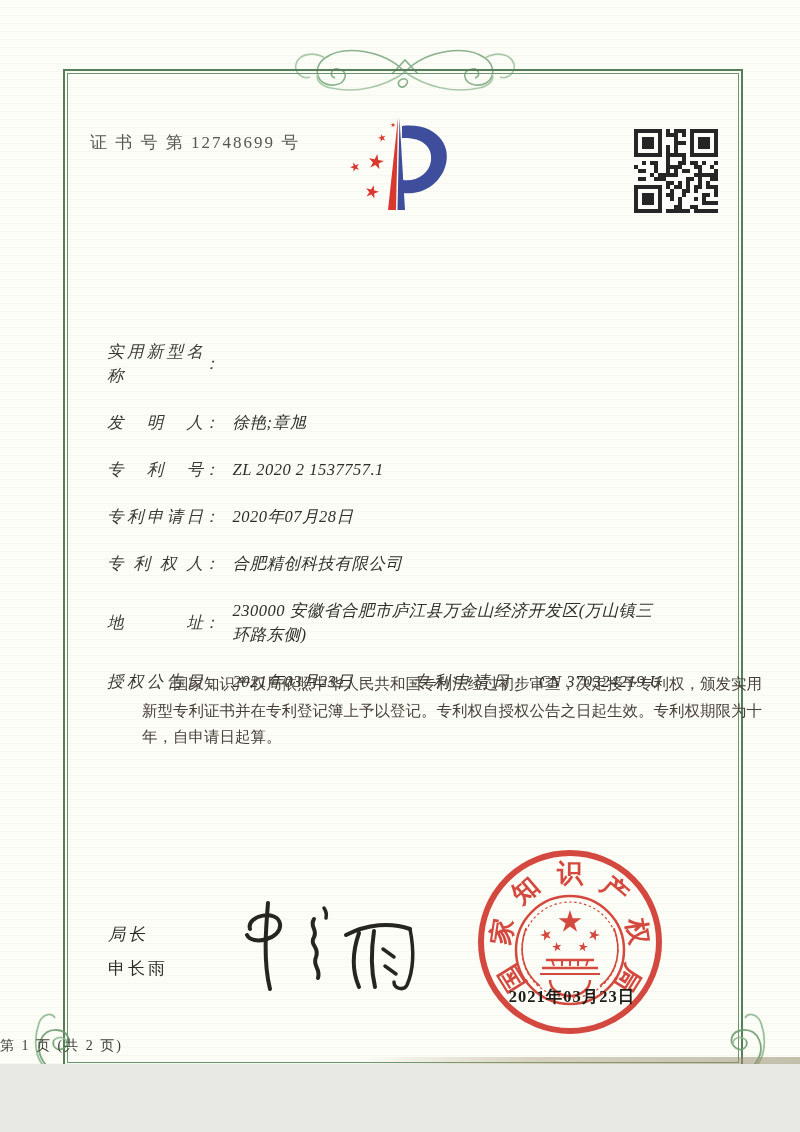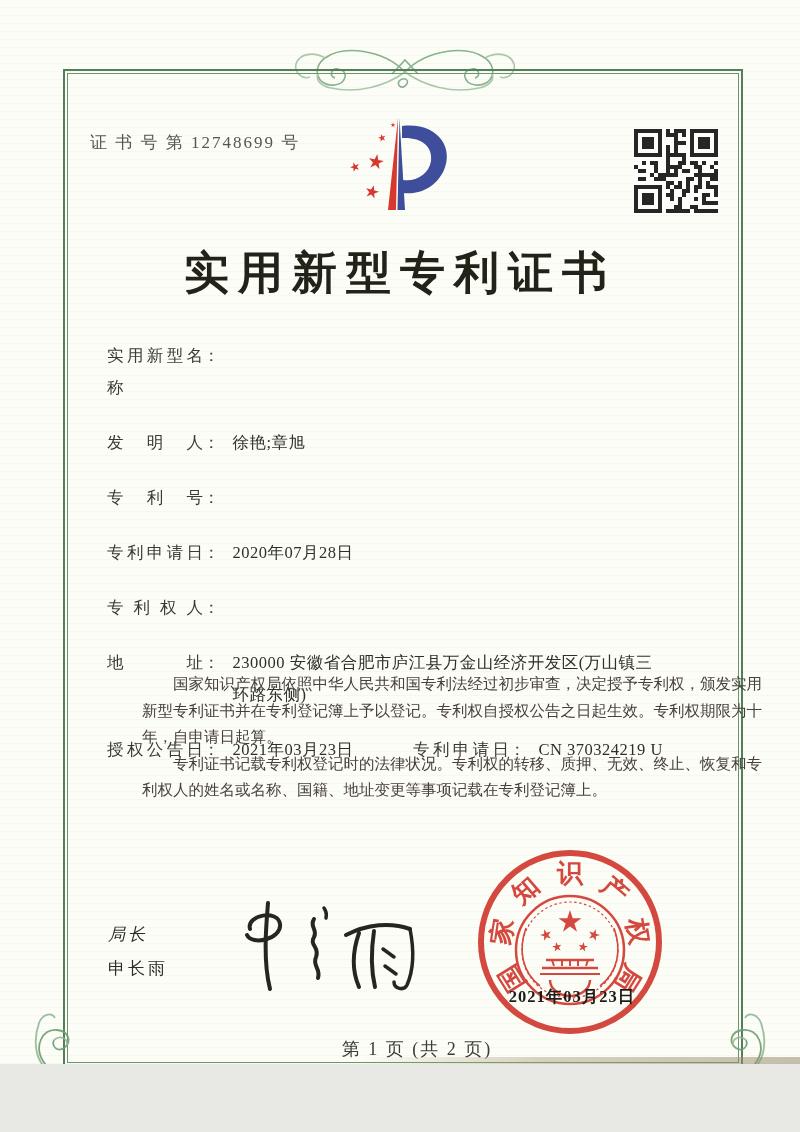--- a/index.html
+++ b/index.html
@@ -11,36 +11,36 @@
     font-family:"Liberation Serif","DejaVu Serif",serif;
     color:#33332d;
   }
   .frame{position:absolute;left:63px;top:69px;width:676px;height:994px;border:2px solid #557e58;}
   .frame::after{content:"";position:absolute;inset:2px;border:1px solid #6b9470;}
   .cert-number{position:absolute;left:90px;top:131px;font-size:17px;letter-spacing:2px;color:#55564e;}
   .logo{position:absolute;left:336px;top:110px;}
   .qr{position:absolute;left:633px;top:128px;background:#fdfdfa;}
   .title{position:absolute;left:0;right:0;top:243px;text-align:center;font-size:45px;font-weight:600;letter-spacing:9px;color:#222219;}
   .fields{position:absolute;left:107px;top:340px;width:600px;font-size:16.5px;}
-  .frow{display:flex;align-items:flex-start;margin-bottom:23px;line-height:32px;}
+  .frow{display:flex;align-items:center;margin-bottom:23px;line-height:24px;font-style:italic;}
   .flabel{display:inline-block;width:96px;text-align:justify;text-align-last:justify;color:#3a3a33;flex:none;}
   .colon{flex:none;margin-right:13px;color:#3a3a33;}
   .fvalue{white-space:pre-line;color:#2f2f29;letter-spacing:0.5px;}
   .grant-row{display:flex;margin-bottom:0;}
   .grant-first{width:306px;display:flex;flex:none;}
   .grant-second{display:flex;}
   .paragraphs{position:absolute;left:94px;top:671px;width:620px;font-size:15.5px;line-height:26.5px;color:#48413a;text-align:justify;margin-left:48px;}
   .paragraphs p{margin:0;text-indent:2em;}
   .sig-title{position:absolute;left:108px;top:923px;font-size:17px;color:#2e2e28;letter-spacing:3px;font-style:italic;}
   .sig-name{position:absolute;left:108px;top:957px;font-size:17px;color:#2e2e28;letter-spacing:3px;}
   .signature-svg{position:absolute;left:222px;top:893px;}
   .seal-svg{position:absolute;left:472px;top:844px;opacity:0.93;}
   .seal-char{font-size:26px;font-weight:700;fill:#d23c32;font-family:"Liberation Serif","DejaVu Serif",serif;}
   .seal-date{position:absolute;left:487px;top:986px;width:170px;text-align:center;font-size:16.5px;font-weight:600;color:#1d1d18;letter-spacing:1px;}
-  .page-num{position:absolute;left:0;right:0;top:1037px;text-align:center;font-size:18px;letter-spacing:2px;color:#3c3c35;margin-left:34px;}
+  .page-num{position:absolute;left:0;right:0;top:1037px;font-size:14px;letter-spacing:2px;color:#3c3c35;}
   .back-note{position:absolute;left:0;right:0;top:1083px;text-align:center;font-size:15.5px;letter-spacing:2px;color:#4a443b;}
   .ornament-top{position:absolute;left:285px;top:39px;}
   .flourish-left{position:absolute;left:26px;top:1007px;}
   .flourish-right{position:absolute;left:682px;top:1007px;transform:scaleX(-1);}
   .scan-shadow{position:absolute;left:360px;right:0;bottom:0;height:7px;
     background:linear-gradient(90deg,rgba(170,158,124,0) 0%,rgba(170,158,124,0.45) 40%,rgba(150,140,110,0.55) 100%);}
 </style>
 </head>
 <body>
 
@@ -235,44 +235,45 @@
       <rect x="49" y="81" width="4" height="4" fill="#262626"></rect>
       <rect x="53" y="81" width="4" height="4" fill="#262626"></rect>
       <rect x="61" y="81" width="4" height="4" fill="#262626"></rect>
       <rect x="65" y="81" width="4" height="4" fill="#262626"></rect>
       <rect x="69" y="81" width="4" height="4" fill="#262626"></rect>
       <rect x="73" y="81" width="4" height="4" fill="#262626"></rect>
       <rect x="77" y="81" width="4" height="4" fill="#262626"></rect>
       <rect x="81" y="81" width="4" height="4" fill="#262626"></rect>
     </svg>
 
-  <div class="title">实用新型专利证书</div>
 
   <div class="fields">
     <div class="frow">
       <span class="flabel">实用新型名称</span>
         <span class="colon">：</span>
     </div>
     <div class="frow">
       <span class="flabel">发明人</span>
         <span class="colon">：</span>
       <span class="fvalue">徐艳;章旭</span>
     </div>
     <div class="frow">
       <span class="flabel">专利号</span>
         <span class="colon">：</span>
+      <span class="fvalue">ZL 2020 2 1537757.1</span>
     </div>
     <div class="frow">
       <span class="flabel">专利申请日</span>
         <span class="colon">：</span>
       <span class="fvalue">2020年07月28日</span>
     </div>
     <div class="frow">
       <span class="flabel">专利权人</span>
         <span class="colon">：</span>
+      <span class="fvalue">合肥精创科技有限公司</span>
     </div>
     <div class="frow">
       <span class="flabel">地址</span>
         <span class="colon">：</span>
       <span class="fvalue">230000 安徽省合肥市庐江县万金山经济开发区(万山镇三
 环路东侧)</span>
     </div>
     <div class="frow grant-row">
       <span class="grant-first">
         <span class="flabel">授权公告日</span>
@@ -282,21 +283,20 @@
       <span class="grant-second">
         <span class="flabel">专利申请日</span>
           <span class="colon">：</span>
         <span class="fvalue">CN 370324219 U</span>
       </span>
     </div>
   </div>
 
   <div class="paragraphs">
     <p>国家知识产权局依照中华人民共和国专利法经过初步审查，决定授予专利权，颁发实用新型专利证书并在专利登记簿上予以登记。专利权自授权公告之日起生效。专利权期限为十年，自申请日起算。</p>
-    <p>专利证书记载专利权登记时的法律状况。专利权的转移、质押、无效、终止、恢复和专利权人的姓名或名称、国籍、地址变更等事项记载在专利登记簿上。</p>
   </div>
 
   <div class="sig-title">局长</div>
   <div class="sig-name">申长雨</div>
 
   <svg class="signature-svg" width="212" height="105" viewBox="0 0 212 105">
     <g fill="none" stroke="#26261f" stroke-width="4" stroke-linecap="round">
       <path d="M46,10 C44,34 41,68 48,96"></path>
       <path d="M28,36 C24,22 56,16 58,31 C60,46 30,53 25,42"></path>
       <path d="M92,26 C87,34 96,36 92,44 C87,52 98,54 94,64 C90,73 99,75 96,85"></path>

